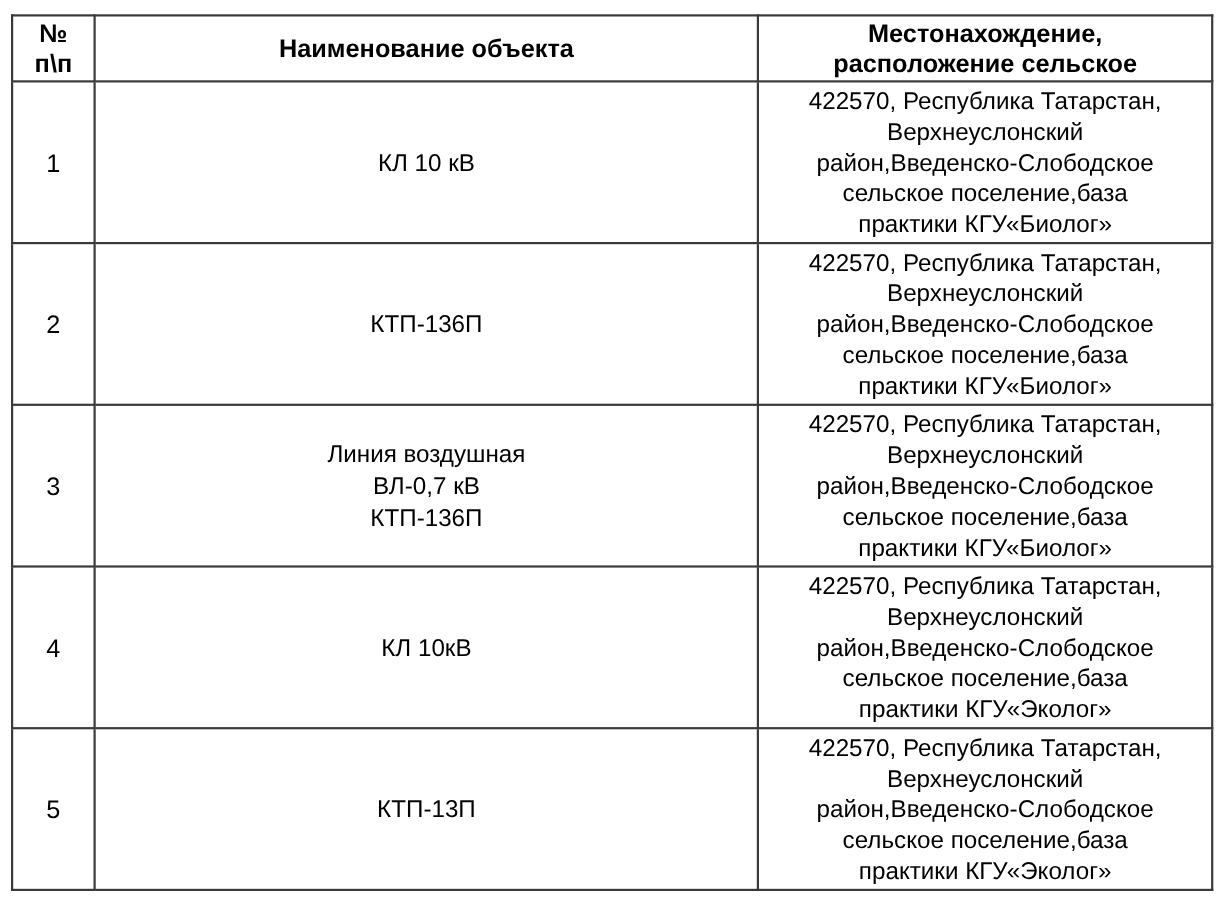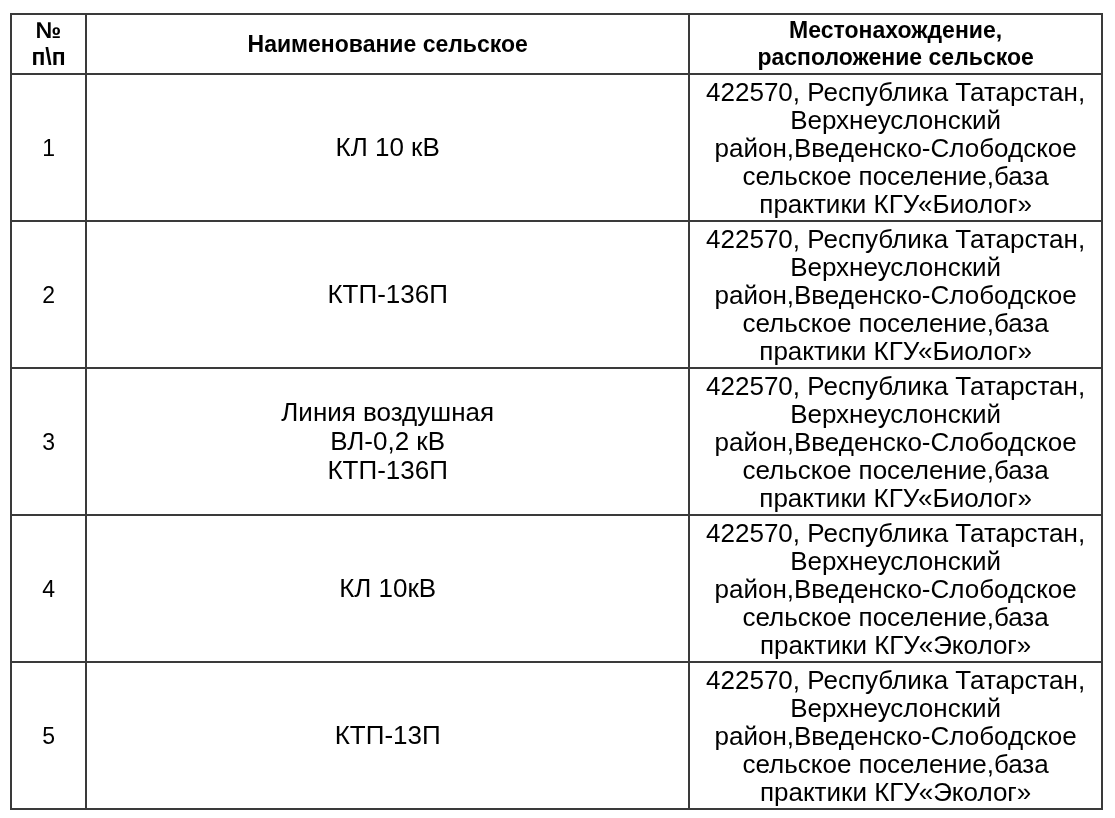--- a/index.html
+++ b/index.html
@@ -39,41 +39,41 @@
   col.col-name { width: 602px; }
   col.col-loc  { width: 412px; }
   thead th {
     height: 54px;
     font-size: 23px;
     font-weight: bold;
     line-height: 27px;
   }
   tbody td {
     height: 141px;
-    font-size: 26px;
+    font-size: 22px;
     line-height: 28px;
   }
   td.num-cell  { font-size: 23px; }
   td.name-cell { line-height: 29px; }
 </style>
 </head>
 <body>
 
 <div class="page">
   <table class="doc-table">
     <colgroup>
       <col class="col-num">
       <col class="col-name">
       <col class="col-loc">
     </colgroup>
     <thead>
       <tr>
         <th>№
 п\п</th>
-        <th>Наименование сельское</th>
+        <th>Наименование объекта</th>
         <th>Местонахождение,
 расположение сельское</th>
       </tr>
     </thead>
     <tbody>
       <tr>
         <td class="num-cell">1</td>
         <td class="name-cell">КЛ 10 кВ</td>
         <td class="loc-cell">422570, Республика Татарстан,
 Верхнеуслонский
@@ -86,21 +86,21 @@
         <td class="name-cell">КТП-136П</td>
         <td class="loc-cell">422570, Республика Татарстан,
 Верхнеуслонский
 район,Введенско-Слободское
 сельское поселение,база
 практики КГУ«Биолог»</td>
       </tr>
       <tr>
         <td class="num-cell">3</td>
         <td class="name-cell">Линия воздушная
-ВЛ-0,2 кВ
+ВЛ-0,7 кВ
 КТП-136П</td>
         <td class="loc-cell">422570, Республика Татарстан,
 Верхнеуслонский
 район,Введенско-Слободское
 сельское поселение,база
 практики КГУ«Биолог»</td>
       </tr>
       <tr>
         <td class="num-cell">4</td>
         <td class="name-cell">КЛ 10кВ</td>

